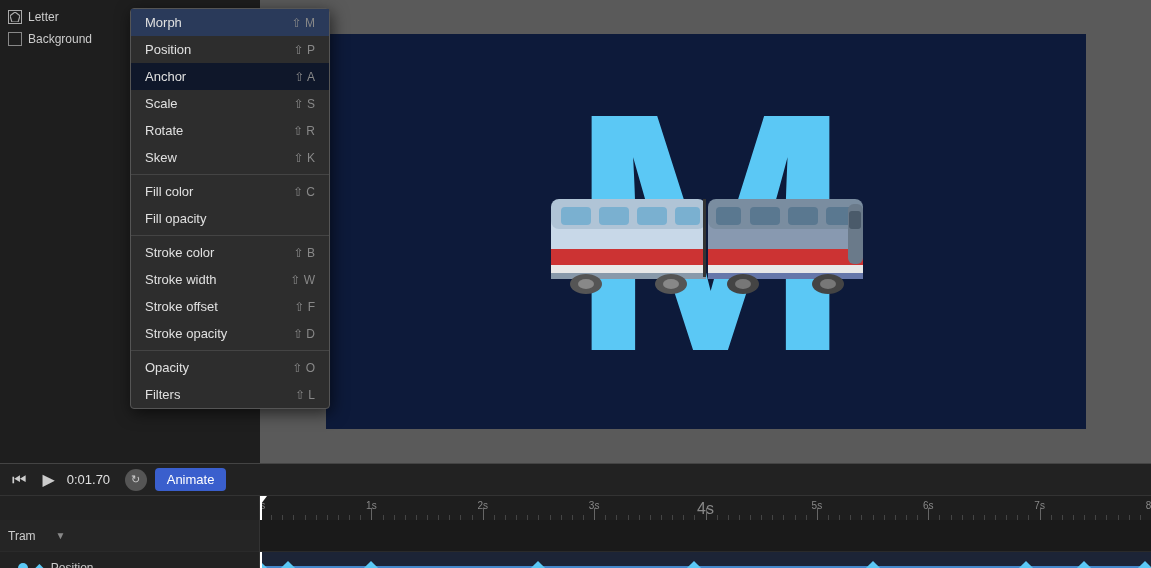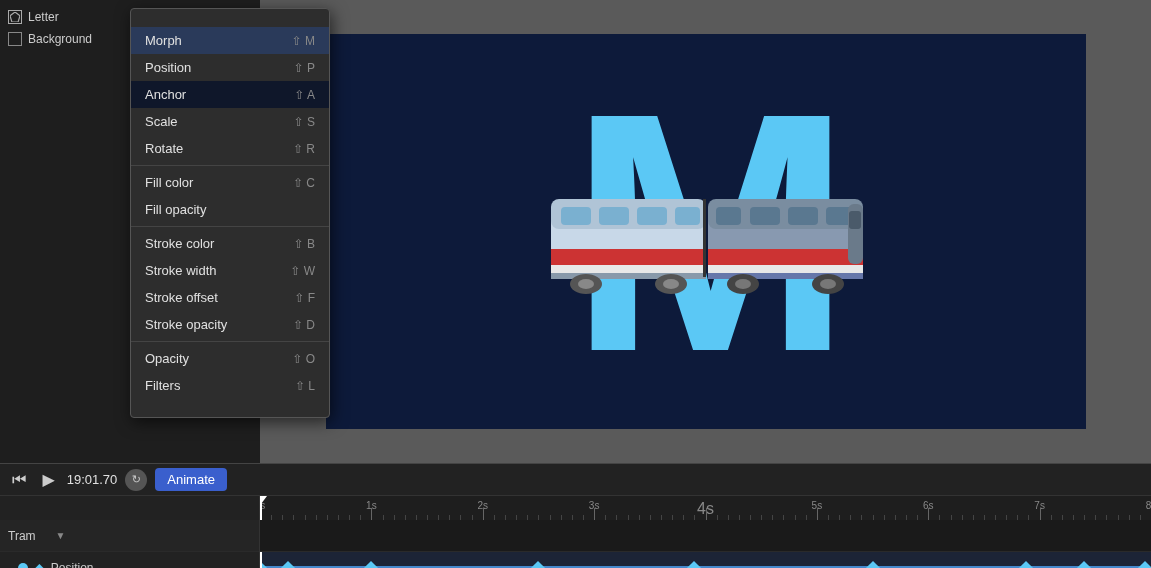--- a/index.html
+++ b/index.html
@@ -49,21 +49,21 @@
     .context-menu {
       position: absolute;
       top: 8px;
       left: 130px;
       width: 200px;
       background: #2d2d2d;
       border: 1px solid #555;
       border-radius: 4px;
       z-index: 100;
       box-shadow: 2px 4px 16px rgba(0,0,0,0.6);
-      padding: 18px 0;
+      padding: 0 0;
     }
 
     .menu-item {
       display: flex;
       align-items: center;
       justify-content: space-between;
       padding: 6px 14px 6px 14px;
       color: #e0e0e0;
       font-size: 13px;
       cursor: pointer;
@@ -309,20 +309,24 @@
             <span class="menu-shortcut">⇧ A</span>
           </div>
           <div class="menu-item">
             <span>Scale</span>
             <span class="menu-shortcut">⇧ S</span>
           </div>
           <div class="menu-item">
             <span>Rotate</span>
             <span class="menu-shortcut">⇧ R</span>
           </div>
+          <div class="menu-item">
+            <span>Skew</span>
+            <span class="menu-shortcut">⇧ K</span>
+          </div>
           <div class="menu-divider"></div>
           <div class="menu-item">
             <span>Fill color</span>
             <span class="menu-shortcut">⇧ C</span>
           </div>
           <div class="menu-item">
             <span>Fill opacity</span>
             <span class="menu-shortcut"></span>
           </div>
           <div class="menu-divider"></div>
@@ -415,21 +419,21 @@
       </div>
     </div>
   </div>
 </div>
 
 <div class="timeline">
 
   <div class="timeline-controls">
     <button class="control-btn">⏮</button>
     <button class="control-btn">▶</button>
-    <span class="time-display">19:01.70</span>
+    <span class="time-display">0:01.70</span>
     <button class="loop-btn">↻</button>
     <button class="animate-btn">Animate</button>
   </div>
 
   <div class="timeline-ruler-row">
     <div class="timeline-track-label-spacer"></div>
     <div class="timeline-ruler" id="ruler-container">
 
     <div style="position: relative; height: 24px; width: 100%;">
           <span style="position: absolute; left: 0%; top: 4px; font-size: 10px; color: rgb(136, 136, 136); transform: translateX(-50%);">0s</span>

